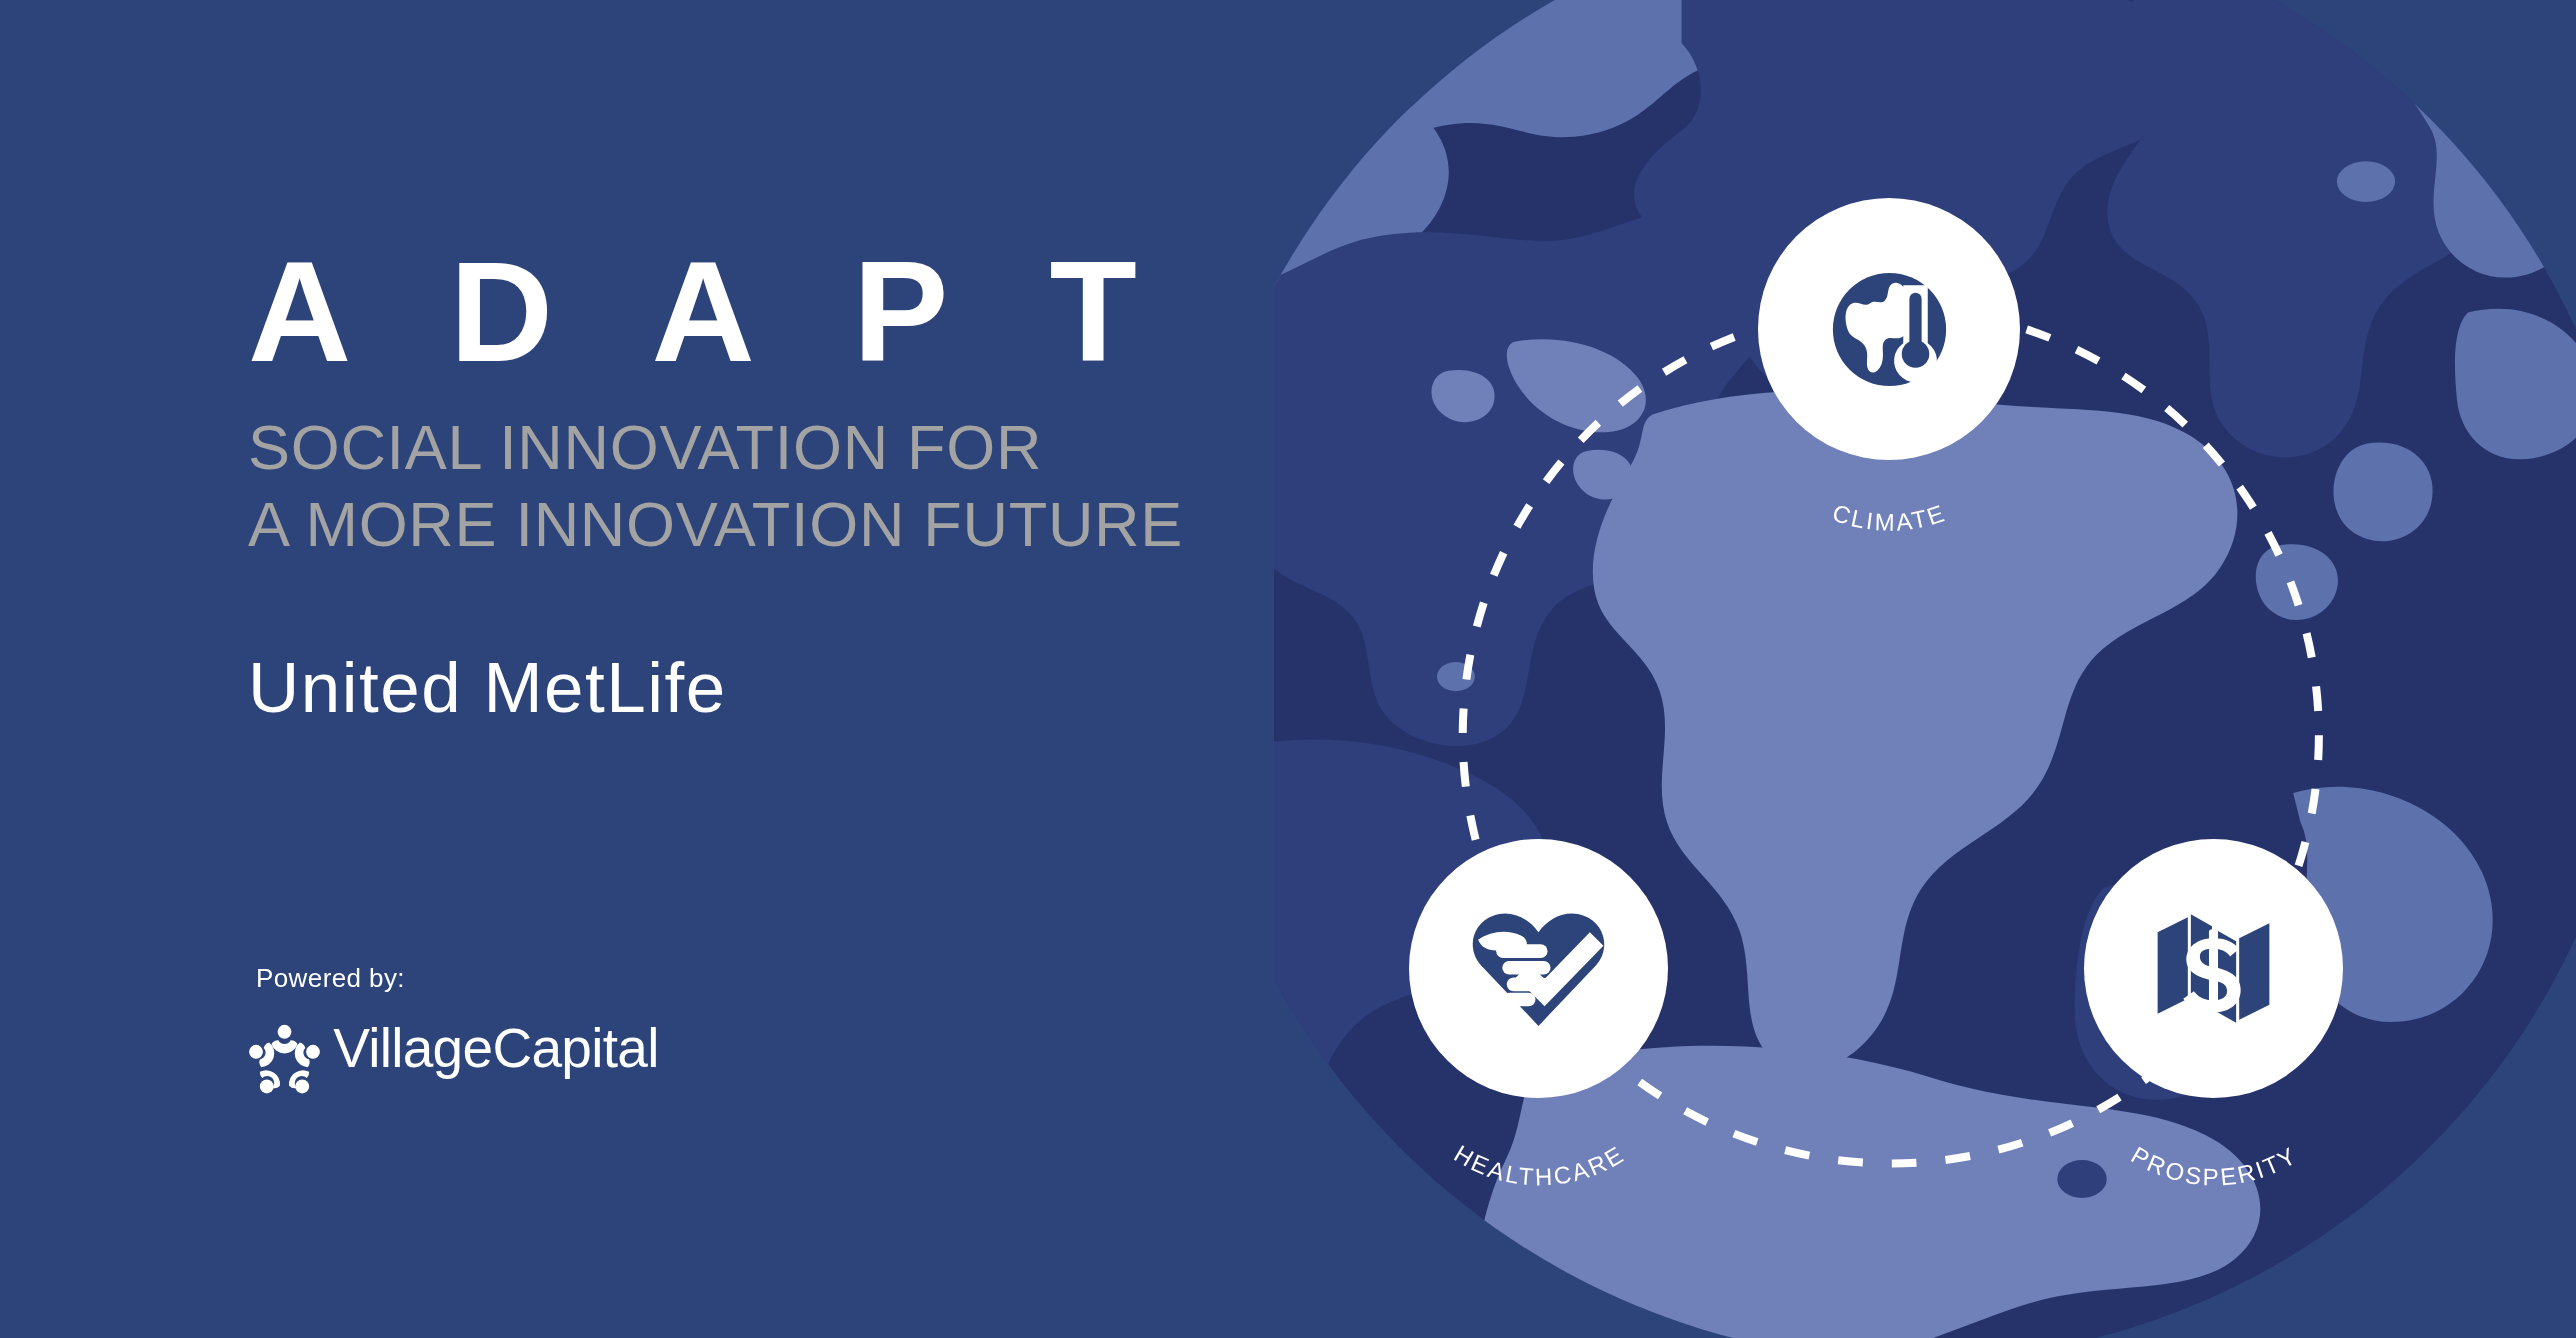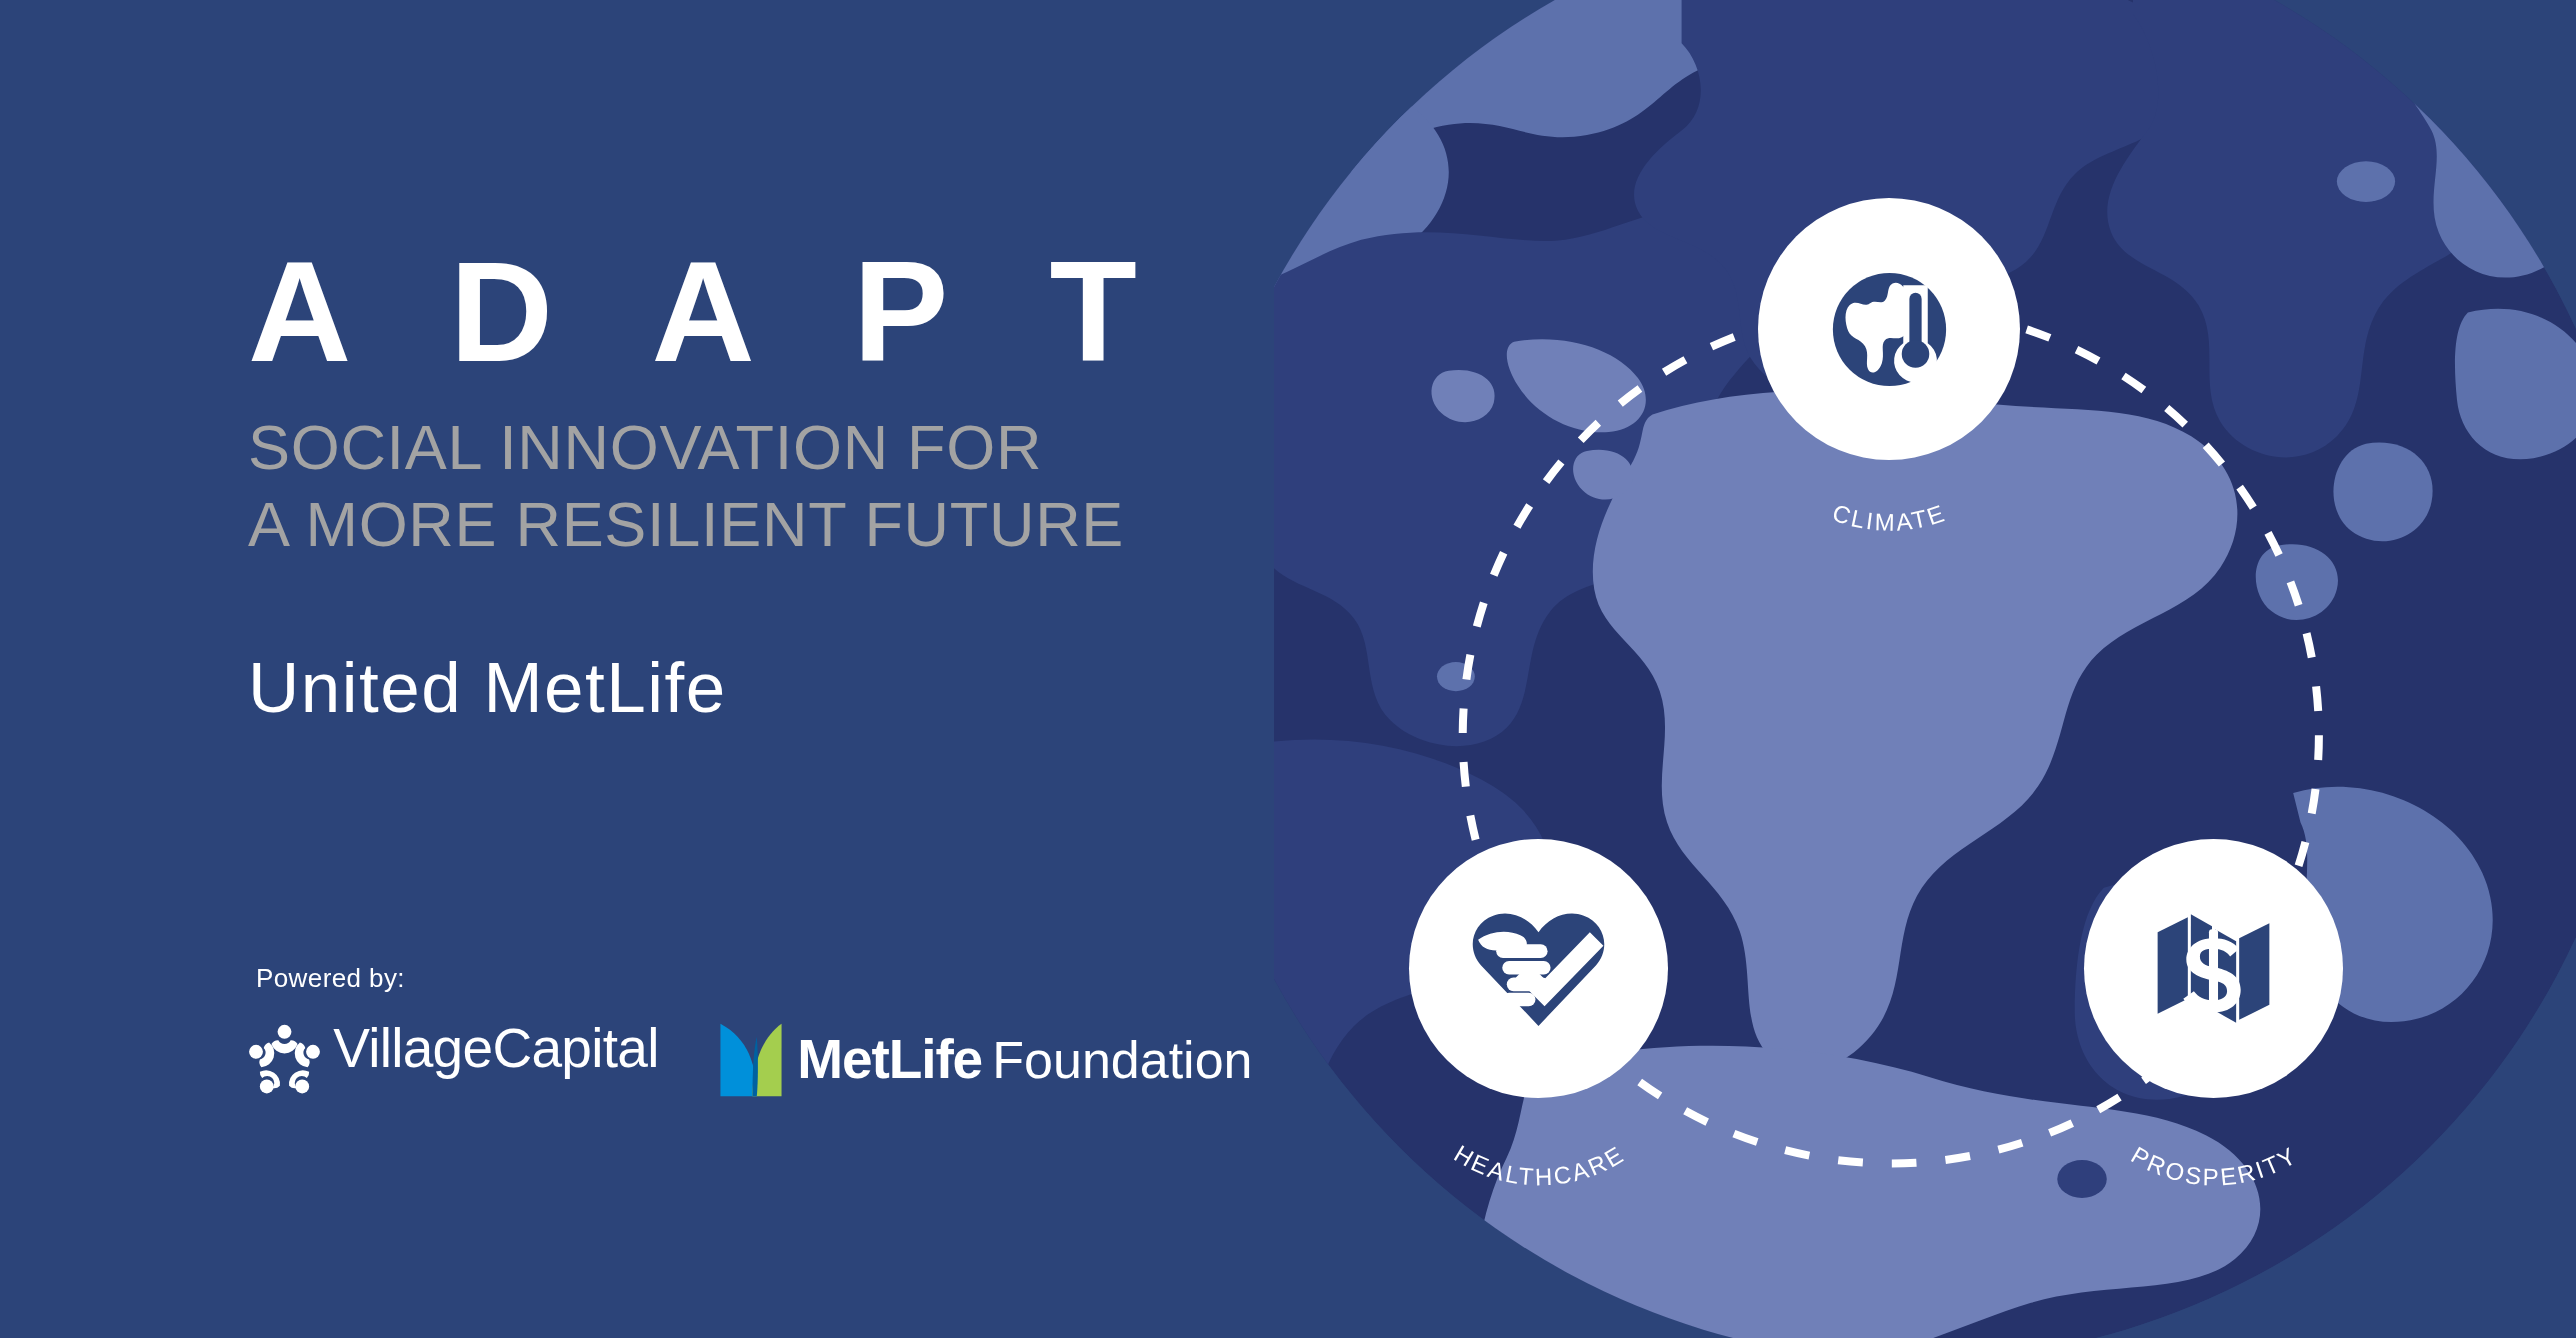--- a/index.html
+++ b/index.html
@@ -215,21 +215,21 @@
   </div>
 
   <svg style="position:absolute;left:1354px;top:233px;width:1078px;height:961px;" viewBox="0 0 1480 1320">
     <circle cx="737" cy="690" r="588" fill="none" stroke="#ffffff" stroke-width="11" stroke-dasharray="34 40" stroke-linecap="butt"></circle>
   </svg>
 
   <div class="left-col">
     <h1 class="adapt">A D A P T</h1>
     <div class="tagline">
       <span>SOCIAL INNOVATION FOR</span>
-      <span class="line2">A MORE RESILIENT FUTURE</span>
+      <span class="line2">A MORE INNOVATION FUTURE</span>
     </div>
     <div class="country">United MetLife</div>
   </div>
 
   <div class="powered">Powered by:</div>
 
   <div class="logo-row">
 
     <div class="vc-logo">
       <svg class="vc-mark" viewBox="0 0 100 100">
@@ -247,33 +247,20 @@
           <circle cx="27" cy="85" r="9"></circle>
           <path d="M18 66 a18 18 0 0 1 26 18 a10 10 0 0 1 -10 3 a9 9 0 0 0 -13 -13 a10 10 0 0 1 -3 -8 z"></path>
 
           <circle cx="73" cy="85" r="9"></circle>
           <path d="M82 66 a18 18 0 0 0 -26 18 a10 10 0 0 0 10 3 a9 9 0 0 1 13 -13 a10 10 0 0 0 3 -8 z"></path>
         </g>
       </svg>
       <span class="vc-word">VillageCapital</span>
     </div>
 
-    <div class="ml-logo">
-      <svg class="ml-mark" viewBox="0 0 88 104">
-
-        <path d="M2 2 C 40 22 52 60 52 102 L 2 102 Z" fill="#0090DA"></path>
-
-        <path d="M86 2 C 58 22 46 60 46 102 L 86 102 Z" fill="#A4CE4E"></path>
-
-        <path d="M46 102 C 46 62 48 36 52 20 C 54 48 54 78 52 102 Z" fill="#0061A0"></path>
-      </svg>
-      <span class="ml-word">
-        <span class="met">MetLife</span><span class="fnd">Foundation</span>
-      </span>
-    </div>
   </div>
 
   <div class="node node-climate">
     <svg width="153" height="153" viewBox="0 0 100 100">
       <g fill="#2C4479">
 
         <path d="M50 8 a42 42 0 1 0 0 84 a42 42 0 1 0 0 -84 z
                  M50 16 a34 34 0 1 1 0 68 a34 34 0 1 1 0 -68 z" fill="none"></path>
         <circle cx="50" cy="50" r="37"></circle>
       </g>

